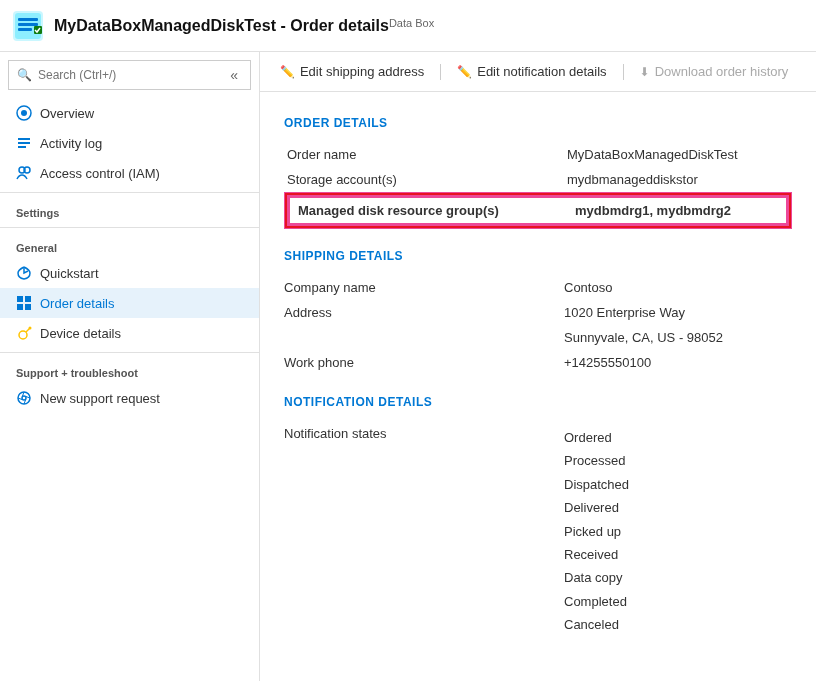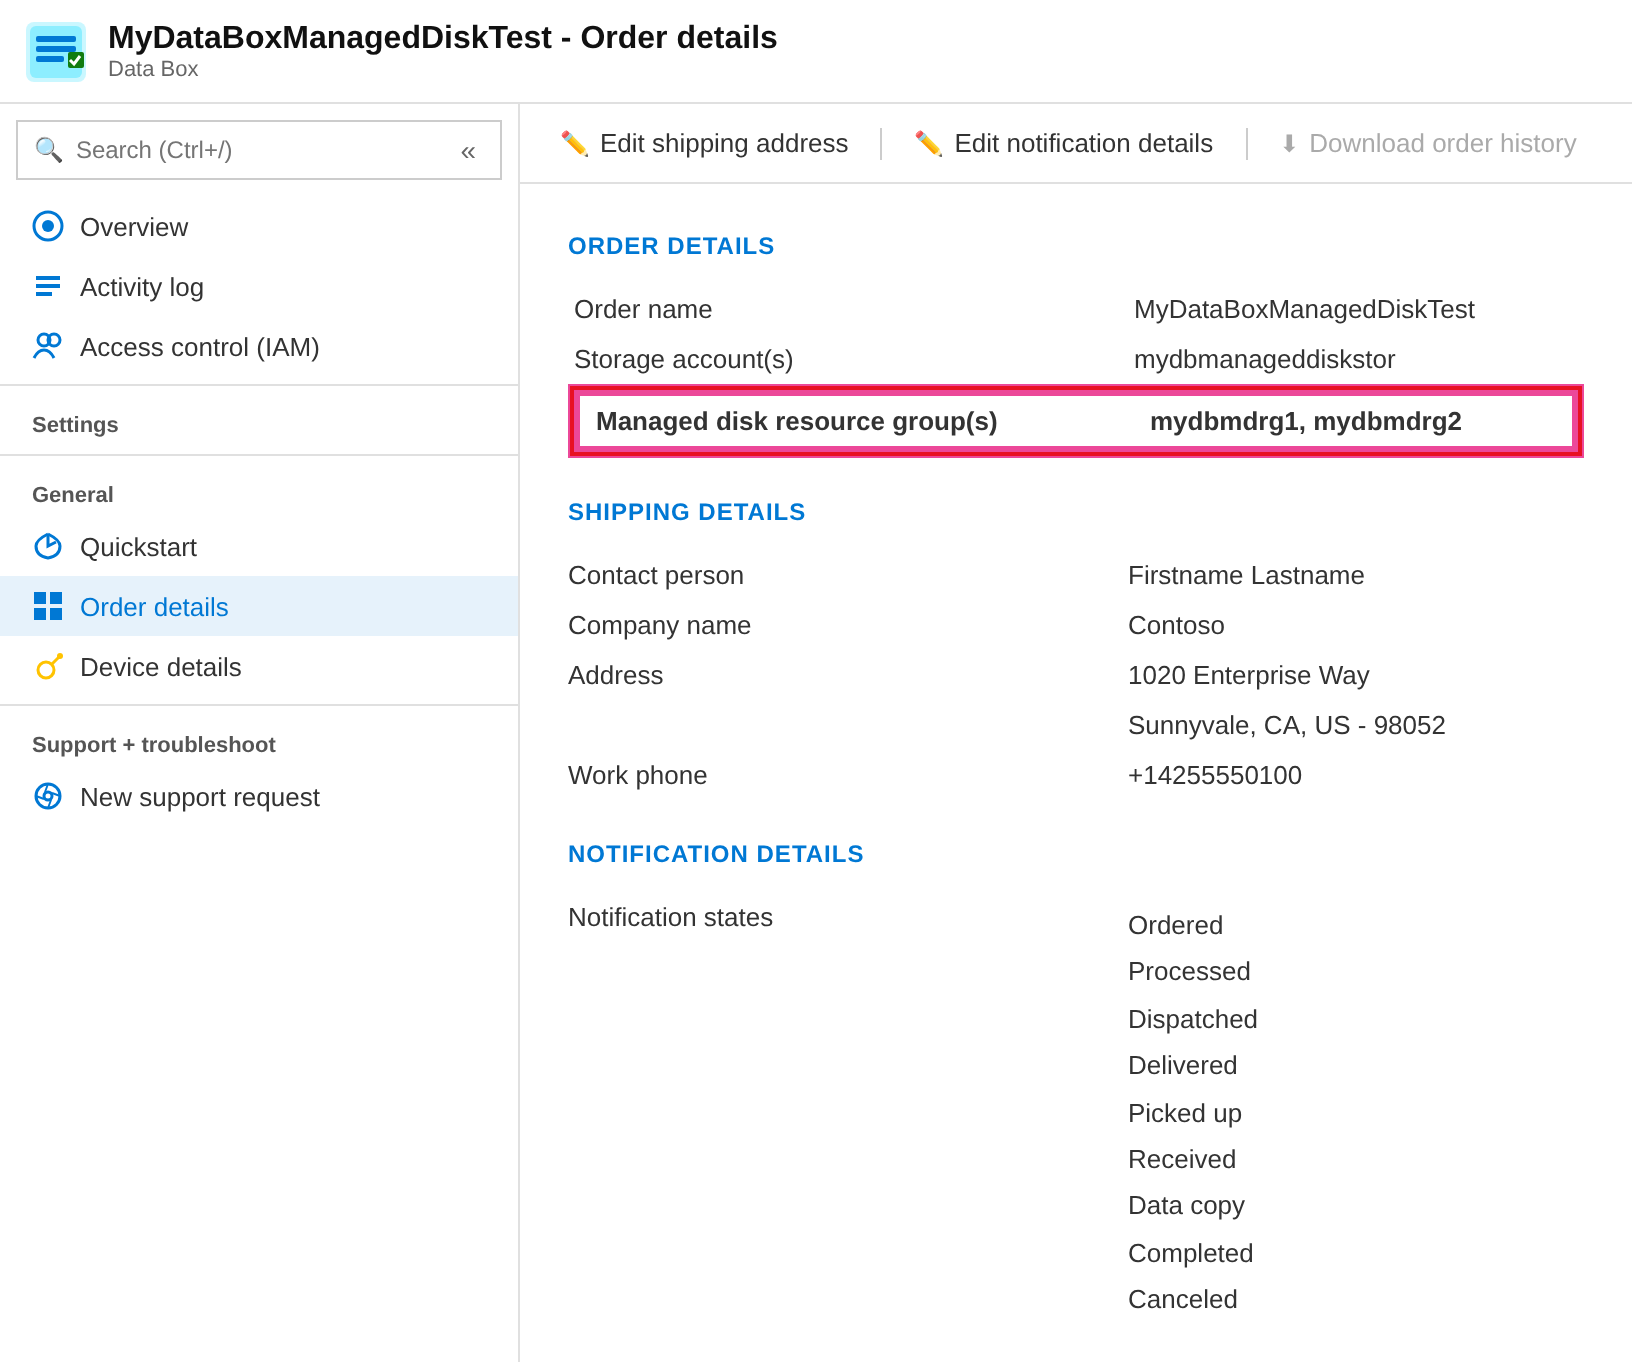--- a/index.html
+++ b/index.html
@@ -2,21 +2,21 @@
 <html><head>
   <meta charset="utf-8">
   <style>
     * { box-sizing: border-box; margin: 0; padding: 0; }
     body { font-family: 'Segoe UI', Arial, sans-serif; font-size: 13px; color: #333; background: #fff; width: 816px; height: 681px; overflow: hidden; }
 
     
     .header { display: flex; align-items: center; padding: 8px 12px; border-bottom: 1px solid #e0e0e0; background: #fff; height: 52px; }
     .header-icon { width: 32px; height: 32px; margin-right: 10px; flex-shrink: 0; }
     .header-icon svg { width: 32px; height: 32px; }
-    .header-text { display: flex; flex-direction: column; }
+    .header-text { display: flex; flex-direction: row; }
     .header-title { font-size: 16px; font-weight: 600; color: #111; }
     .header-subtitle { font-size: 11px; color: #666; }
 
     
     .layout { display: flex; height: calc(681px - 52px); }
 
     
     .sidebar { width: 260px; flex-shrink: 0; border-right: 1px solid #e0e0e0; background: #fff; overflow-y: auto; }
     .search-box { display: flex; align-items: center; margin: 8px; border: 1px solid #ccc; padding: 4px 8px; background: #fff; }
     .search-box input { border: none; outline: none; font-size: 12px; color: #be185d; width: 100%; background: transparent; }
@@ -208,24 +208,20 @@
         <tr class="highlighted-row" style="border: 6px solid #ec4899; outline: 2px solid #e81123; font-weight: bold;">
           <td style="padding: 5px 8px;">Managed disk resource group(s)</td>
           <td style="padding: 5px 8px;">mydbmdrg1, mydbmdrg2</td>
         </tr>
       </tbody>
         </table>
 
       <div class="section-title">SHIPPING DETAILS</div>
       <table class="detail-table">
         <tbody>
-            <tr>
-          <td>Contact person</td>
-          <td>Firstname Lastname</td>
-        </tr>
         <tr>
           <td>Company name</td>
           <td>Contoso</td>
         </tr>
         <tr>
           <td>Address</td>
           <td>1020 Enterprise Way</td>
         </tr>
         <tr>
           <td></td>

